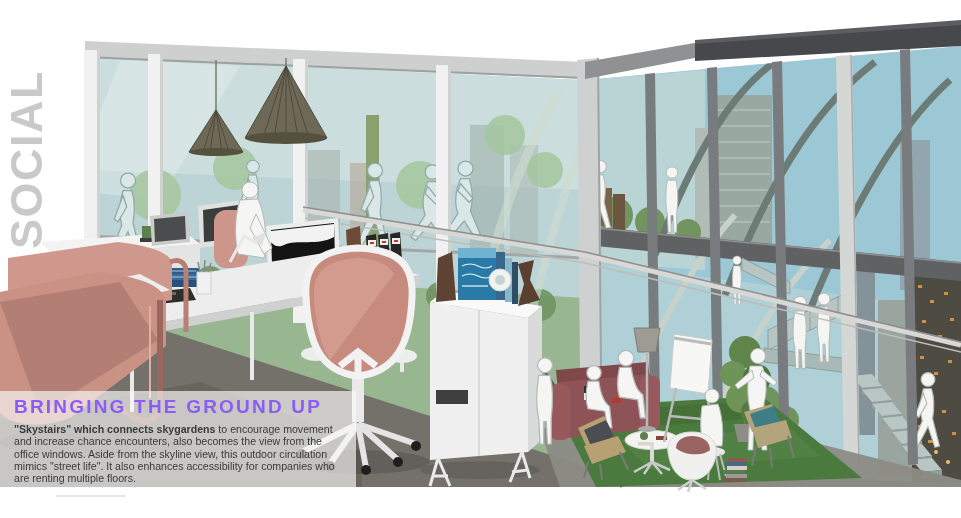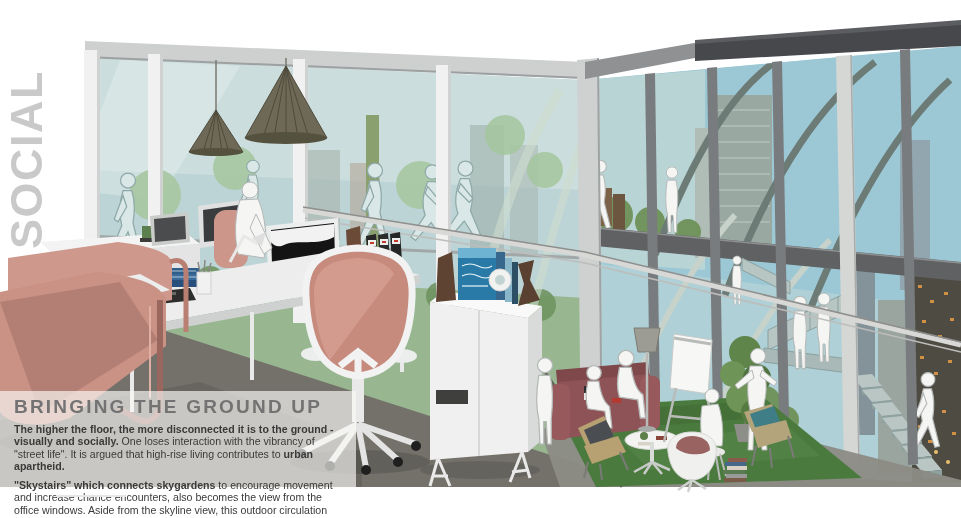--- a/index.html
+++ b/index.html
@@ -3,21 +3,21 @@
 <meta charset="utf-8">
 <style>
   html,body{margin:0;padding:0;background:#fff;}
   .board{position:relative;width:961px;height:518px;background:#ffffff;overflow:hidden;
          font-family:"Liberation Sans",sans-serif;}
   .scene{position:absolute;left:0;top:0;width:961px;height:518px;}
   .side-label{position:absolute;left:4px;top:249px;transform:rotate(-90deg);transform-origin:0 0;
     font-weight:700;font-size:45px;line-height:1;color:#c9c9c9;letter-spacing:1.5px;white-space:nowrap;}
   .info-panel{position:absolute;left:0;top:391px;width:356px;height:97px;
     background:rgba(250,250,248,0.66);padding:5px 0 0 14px;box-sizing:border-box;}
-  .info-panel h1{margin:0 0 5px 0;font-size:19px;font-weight:700;letter-spacing:2.2px;color:#737373;}
+  .info-panel h1{margin:0 0 5px 0;font-size:19px;font-weight:700;letter-spacing:2.2px;color:#8b5cf6;}
   .info-panel p{margin:0 0 7px 0;width:324px;font-size:10.6px;line-height:1.16;color:#3a3a3a;}
   .b{font-weight:700;}
   .artifact-line{position:absolute;left:56px;top:495px;width:70px;height:1.5px;background:#e6e6e4;}
   .sil{fill:#d9e8e7;stroke:#8fa8a8;stroke-width:1;}
   .wfig{fill:#f5f6f4;stroke:#b4b8b6;stroke-width:1;}
 </style>
 </head>
 <body>
 
 <div class="board">
@@ -494,19 +494,18 @@
       <rect x="725" y="462" width="21" height="4" fill="#46688a"></rect>
           <rect x="728" y="458" width="19" height="4" fill="#8a5a4a"></rect>
     </g>
   </g>
 </svg>
 
 <div class="side-label">SOCIAL</div>
 
 <section class="info-panel">
   <h1>BRINGING THE GROUND UP</h1>
-  <p><span class="b">The higher the floor, the more disconnected it is to the ground - visually and socially.</span><span> One loses interaction with the vibrancy of "street life". It is argued that high-rise living contributes to </span><span class="b">urban apartheid.</span></p>
   <p><span class="b">"Skystairs" which connects skygardens</span><span> to encourage movement and increase chance encounters, also becomes the view from the office windows. Aside from the skyline view, this outdoor circulation mimics "street life". It also enhances accessibility for companies who are renting multiple floors.</span></p>
 </section>
 
 <div class="artifact-line"></div>
 
 </div>
 
 </body></html>

